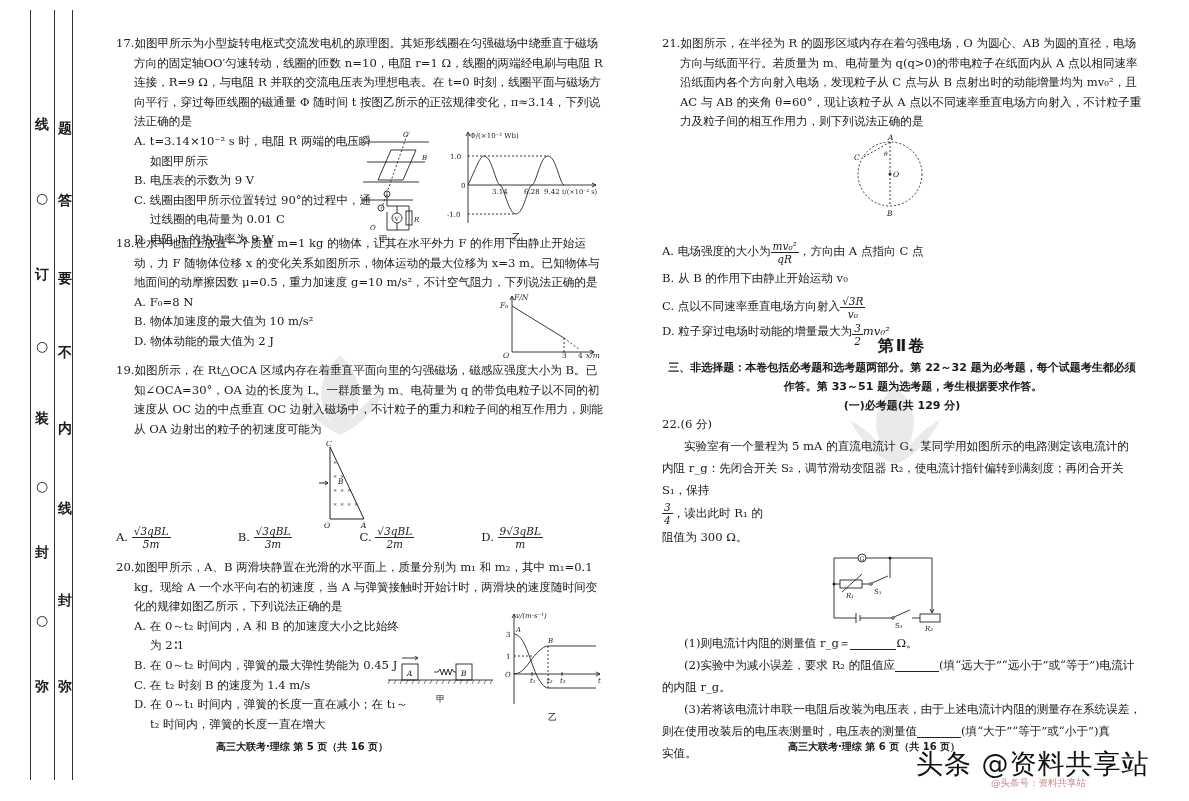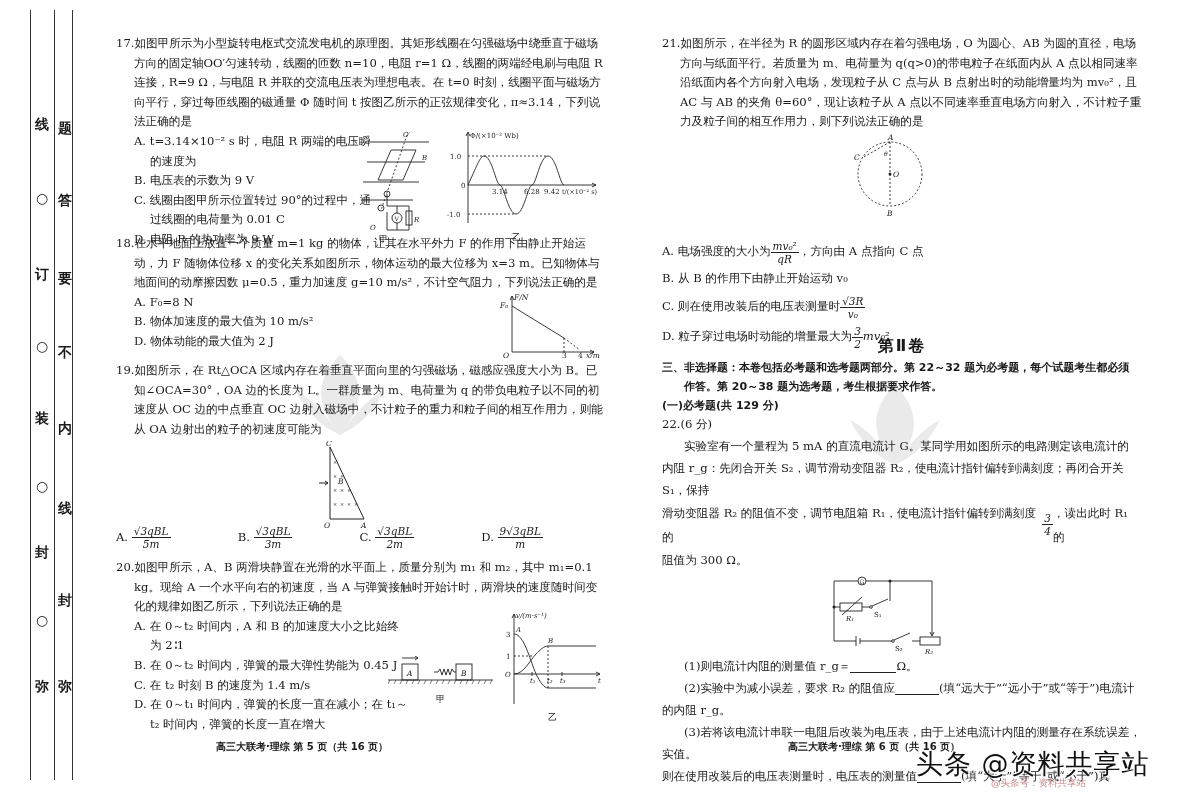--- a/index.html
+++ b/index.html
@@ -16,21 +16,21 @@
   .qhead { text-indent: -18px; padding-left: 18px; }
   .opt { padding-left: 18px; }
   .opt.cont { padding-left: 34px; }
   .fig { position: absolute; }
   .fig svg { display: block; }
   .math { font-style: italic; }
   .frac { display: inline-flex; flex-direction: column; align-items: center; vertical-align: middle; font-size: 10.5px; line-height: 12px; font-style: italic; }
   .frac .num { border-bottom: 1px solid #222; padding: 0 2px; }
   .row4 { display: flex; justify-content: space-between; padding-left: 0; padding-right: 60px; }
   .section-title { text-align: center; font-family: "DejaVu Sans", sans-serif; font-size: 16px; font-weight: bold; line-height: 24px; letter-spacing: 2px; }
-  .bold { font-weight: bold; font-family: "DejaVu Sans", sans-serif; font-size: 11px; }
+  .bold { font-weight: bold; font-family: "DejaVu Sans", sans-serif; font-size: 11px; text-align: center; }
   .blank { display: inline-block; width: 46px; border-bottom: 1px solid #222; height: 12px; vertical-align: middle; }
   .blank.w { width: 44px; }
   .footer { position: absolute; top: 740px; font-family: "DejaVu Sans", sans-serif; font-size: 10px; font-weight: bold; }
   .watermark-big { position: absolute; left: 916px; top: 746px; font-family: "DejaVu Sans", sans-serif; font-size: 27px; color: #111; letter-spacing: 1px; text-shadow: 1px 1px 0 #fff, -1px -1px 0 #fff; }
   .watermark-small { position: absolute; left: 991px; top: 777px; font-family: "DejaVu Sans", sans-serif; font-size: 9.5px; color: #c9888e; }
   .logo-wm { position: absolute; width: 100px; height: 90px; opacity: 0.08; }
 </style>
 </head>
 <body>
 
@@ -72,21 +72,21 @@
   <path d="M95 40 C80 70 60 80 50 85 C65 65 75 50 95 40Z" fill="#000"></path>
 </svg>
 
 <div class="page left">
 
   <div class="q" style="height:200px">
     <div class="qhead">
       <span>17.</span><span>如图甲所示为小型旋转电枢式交流发电机的原理图。其矩形线圈在匀强磁场中绕垂直于磁场方向的固定轴OO′匀速转动，线圈的匝数 n=10，电阻 r=1 Ω，线圈的两端经电刷与电阻 R 连接，R=9 Ω，与电阻 R 并联的交流电压表为理想电表。在 t=0 时刻，线圈平面与磁场方向平行，穿过每匝线圈的磁通量 Φ 随时间 t 按图乙所示的正弦规律变化，π≈3.14，下列说法正确的是</span>
     </div>
     <div class="opt">A. t=3.14×10⁻² s 时，电阻 R 两端的电压瞬</div>
-    <div class="opt cont">的速度为</div>
+    <div class="opt cont">如图甲所示</div>
     <div class="opt">B. 电压表的示数为 9 V</div>
     <div class="opt">C. 线圈由图甲所示位置转过 90°的过程中，通</div>
     <div class="opt cont">过线圈的电荷量为 0.01 C</div>
     <div class="opt">D. 电阻 R 的热功率为 9 W</div>
 
     <div class="fig" style="left:245px;top:96px">
       <svg width="80" height="105" viewBox="0 0 80 105">
         <g stroke="#222" stroke-width="0.9" fill="none">
           <line x1="8" y1="12" x2="68" y2="12"></line>
             <line x1="6" y1="32" x2="64" y2="32"></line>
@@ -328,50 +328,49 @@
       <div style="height:28px;display:flex;align-items:center">
         <span>A. 电场强度的大小为</span>
           <span class="frac">
             <span class="num">mv₀²</span>
             <span>qR</span>
           </span>
           <span>，方向由 A 点指向 C 点</span>
       </div>
       <div style="height:26px;display:flex;align-items:center">B. 从 B 的作用下由静止开始运动 v₀</div>
       <div style="height:30px;display:flex;align-items:center">
-        <span>C. 则在使用改装后的电压表测量时</span>
+        <span>C. 点以不同速率垂直电场方向射入</span>
           <span class="frac">
             <span class="num">√3R</span>
             <span>v₀</span>
           </span>
       </div>
-      <div style="height:30px;display:flex;align-items:center">
+      <div style="height:30px;display:flex;">
         <span>D. 粒子穿过电场时动能的增量最大为</span>
           <span class="frac">
             <span class="num">3</span>
             <span>2</span>
           </span>
           <span class="math">mv₀²</span>
       </div>
     </div>
   </div>
 
   <div>
     <div class="section-title">第Ⅱ卷</div>
     <div class="bold" style="line-height:19px">三、非选择题：本卷包括必考题和选考题两部分。第 22～32 题为必考题，每个试题考生都必须</div>
-    <div class="bold" style="line-height:19px;padding-left:22px">作答。第 20～38 题为选考题，考生根据要求作答。</div>
+    <div class="bold" style="line-height:19px;padding-left:22px">作答。第 33～51 题为选考题，考生根据要求作答。</div>
     <div class="bold" style="line-height:19px">(一)必考题(共 129 分)</div>
   </div>
 
   <div class="q">
     <div>22.(6 分)</div>
     <div style="text-indent:22px;line-height:22px">实验室有一个量程为 5 mA 的直流电流计 G。某同学用如图所示的电路测定该电流计的</div>
     <div style="line-height:22px">内阻 r_g：先闭合开关 S₂，调节滑动变阻器 R₂，使电流计指针偏转到满刻度；再闭合开关 S₁，保持</div>
     <div style="line-height:24px;display:flex;align-items:center">
-      <span>滑动变阻器 R₂ 的阻值不变，调节电阻箱 R₁，使电流计指针偏转到满刻度的</span>
         <span class="frac">
           <span class="num">3</span>
           <span>4</span>
         </span>
         <span>，读出此时 R₁ 的</span>
     </div>
     <div style="line-height:22px">阻值为 300 Ω。</div>
 
     <div style="position:relative;height:84px;margin-left:170px">
       <svg width="120" height="84" viewBox="0 0 120 84">
@@ -411,24 +410,24 @@
     </div>
 
     <div style="text-indent:22px;line-height:22px">
       <span>(1)则电流计内阻的测量值 r_g＝</span><span class="blank"></span><span>Ω。</span>
     </div>
     <div style="text-indent:22px;line-height:22px">
       <span>(2)实验中为减小误差，要求 R₂ 的阻值应</span><span class="blank w"></span><span>(填“远大于”“远小于”或“等于”)电流计</span>
     </div>
     <div style="line-height:22px">的内阻 r_g。</div>
     <div style="text-indent:22px;line-height:22px">(3)若将该电流计串联一电阻后改装为电压表，由于上述电流计内阻的测量存在系统误差，</div>
-    <div style="line-height:22px">实值。</div>
     <div style="line-height:22px">
       <span>则在使用改装后的电压表测量时，电压表的测量值</span><span class="blank w"></span><span>(填“大于”“等于”或“小于”)真</span>
     </div>
+    <div style="line-height:22px">实值。</div>
   </div>
 </div>
 
 <div class="footer" style="left:216px">高三大联考·理综 第 5 页（共 16 页）</div>
 <div class="footer" style="left:788px">高三大联考·理综 第 6 页（共 16 页）</div>
 
 <div class="watermark-big">头条 @资料共享站</div>
 <div class="watermark-small">@头条号：资料共享站</div>
 
 </body></html>

